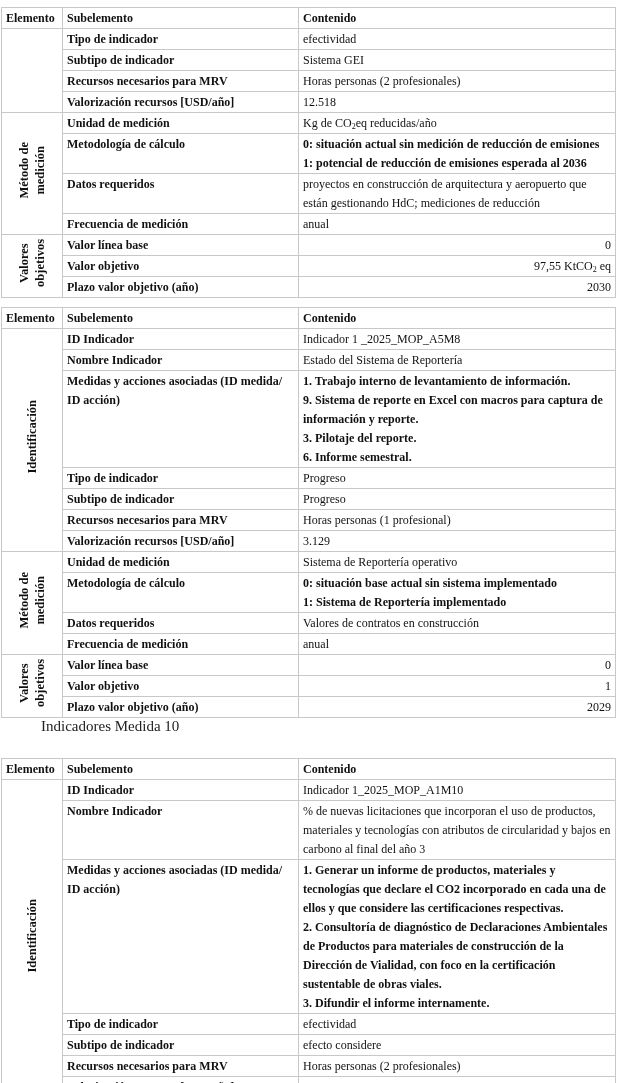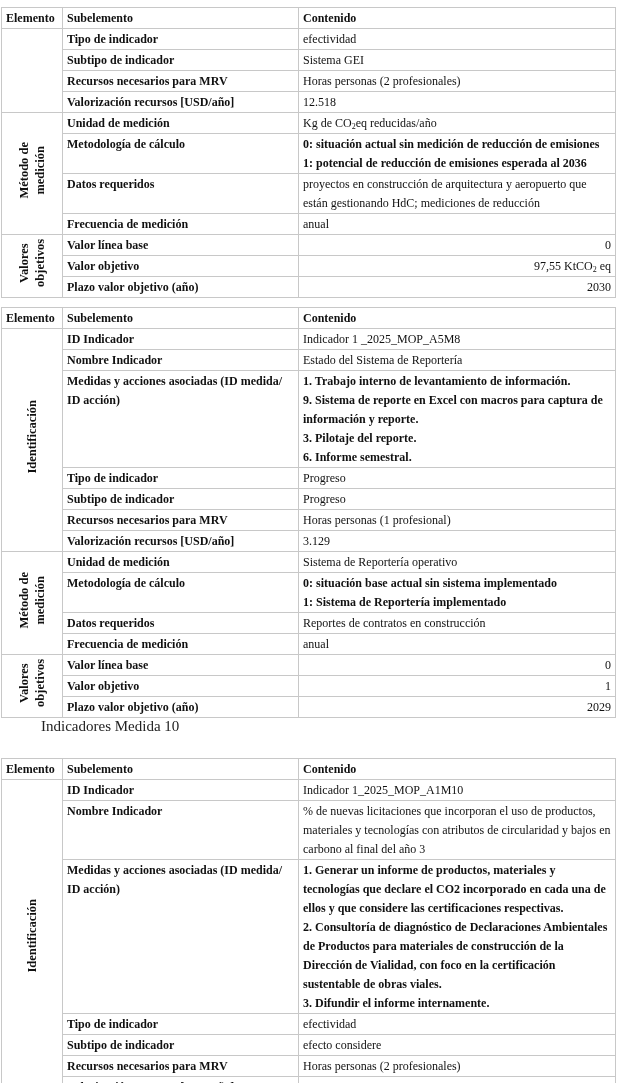--- a/index.html
+++ b/index.html
@@ -189,21 +189,21 @@
   </tr>
   <tr style="height:35px">
     <td class="sub">Metodología de cálculo</td>
     <td class="multiline">
       <span>0: situación base actual sin sistema implementado</span>
       <span>1: Sistema de Reportería implementado</span>
     </td>
   </tr>
   <tr style="height:21px">
     <td class="sub">Datos requeridos</td>
-    <td>Reportes de contratos en construcción</td>
+    <td>Valores de contratos en construcción</td>
   </tr>
   <tr style="height:21px">
     <td class="sub">Frecuencia de medición</td>
     <td>anual</td>
   </tr>
   <tr style="height:21px">
     <td class="elem" rowspan="3"><span class="rot">Valores
 objetivos</span></td>
     <td class="sub">Valor línea base</td>
     <td class="val-right">0</td>

